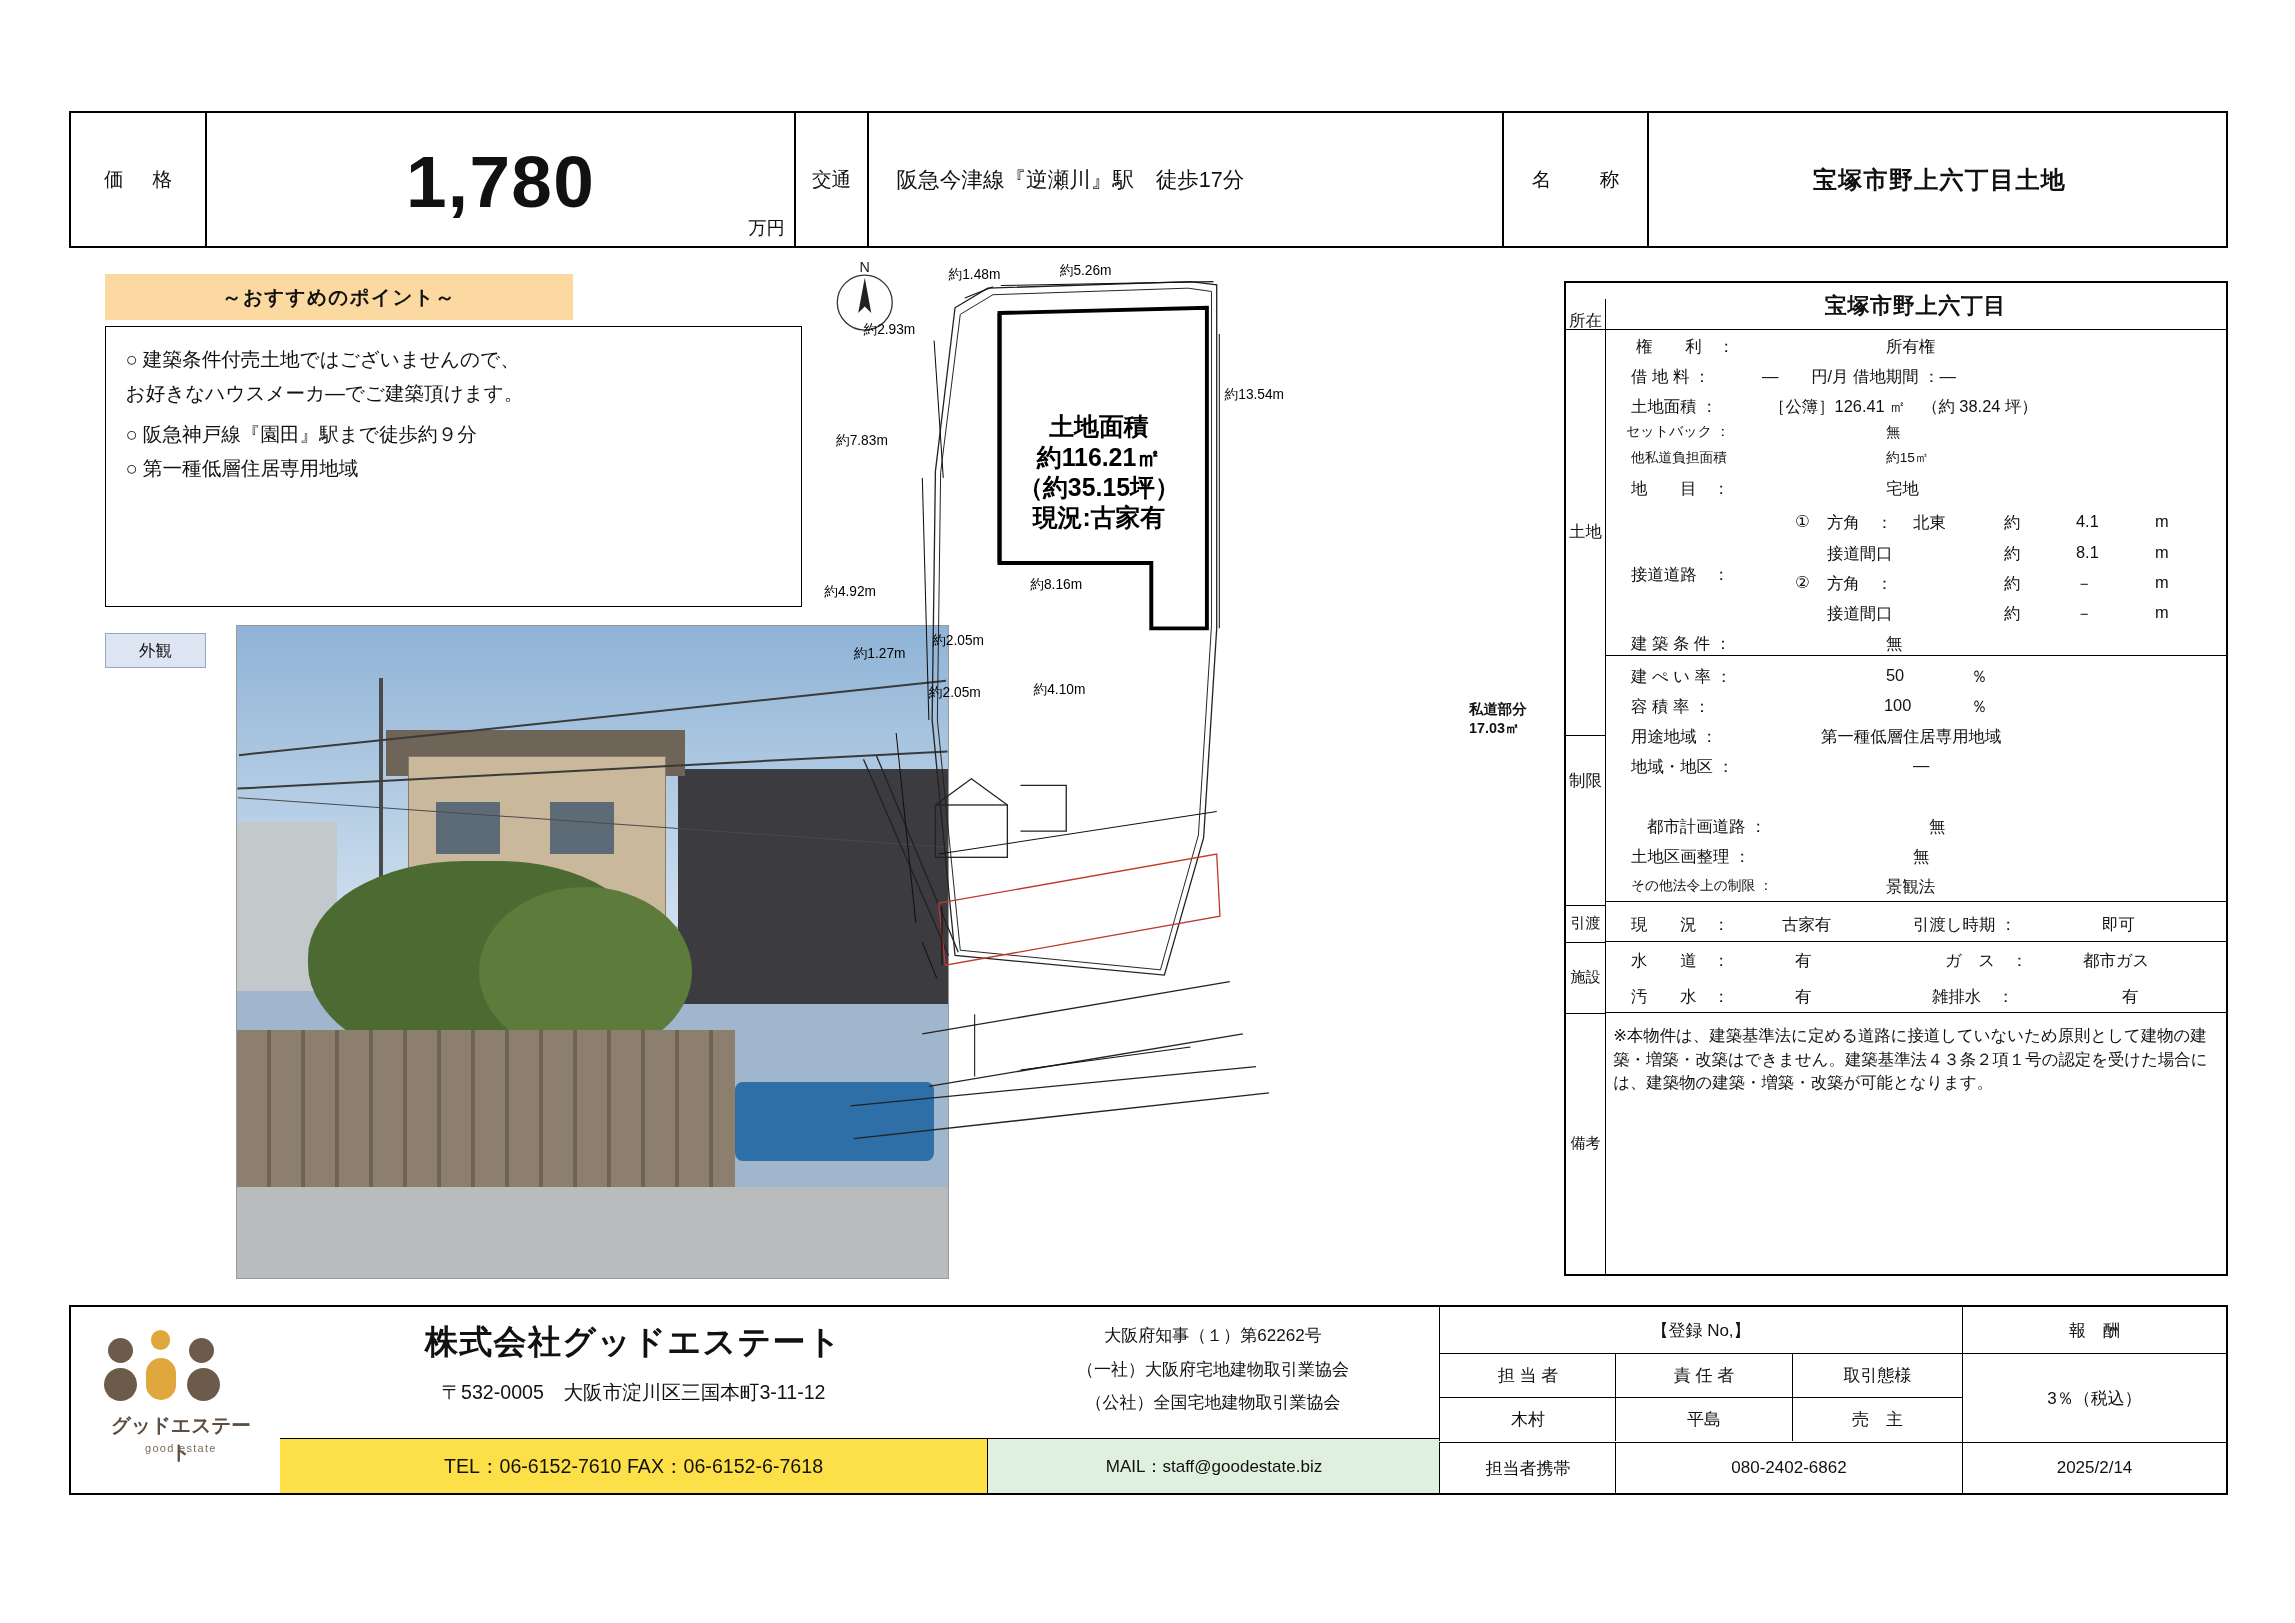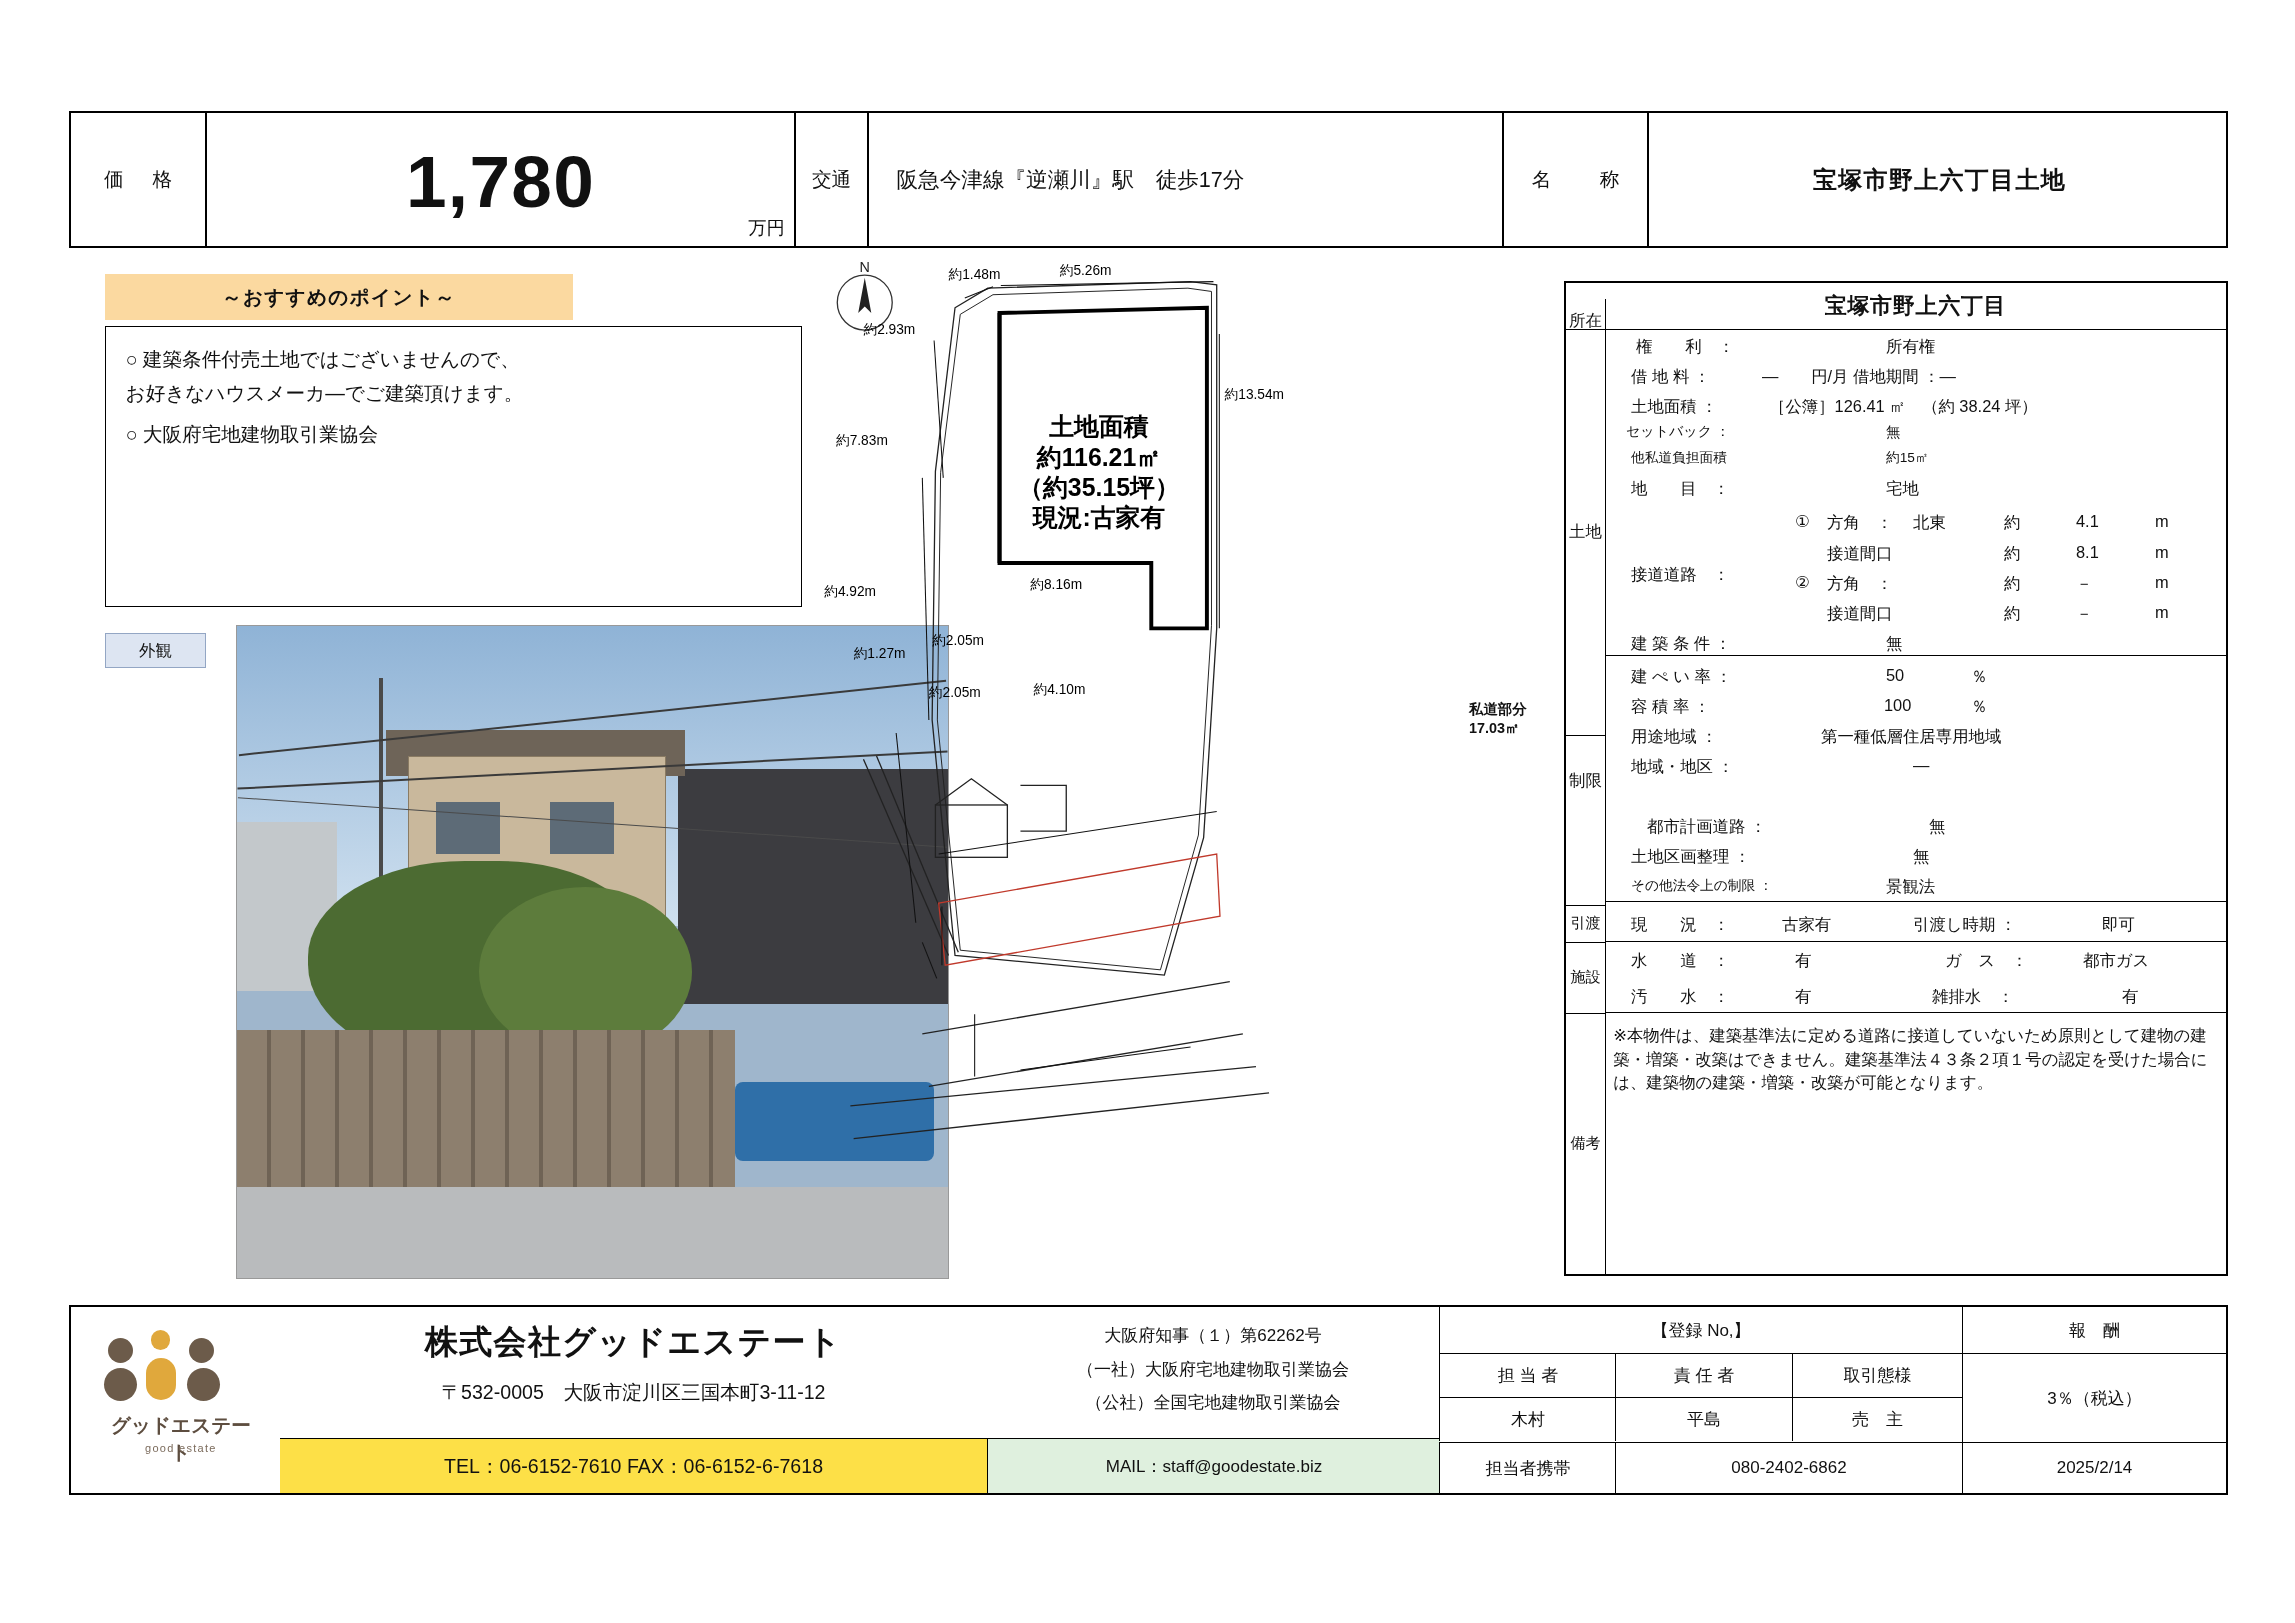--- a/index.html
+++ b/index.html
@@ -120,21 +120,22 @@
     <span>宝塚市野上六丁目土地</span>
   </div>
 </div>
 
 <div class="abs ctr" id="rec-title">
   <span>～おすすめのポイント～</span>
 </div>
 <div class="abs" id="rec-box">
   <div class="rec-line">○ 建築条件付売土地ではございませんので、</div>
   <div class="rec-sub">お好きなハウスメーカ―でご建築頂けます。</div>
-  <div class="rec-line">○ 大阪府宅地建物取引業協会</div>
+  <div class="rec-line">○ 阪急神戸線『園田』駅まで徒歩約９分</div>
+  <div class="rec-line">○ 第一種低層住居専用地域</div>
 </div>
 
 <div class="abs ctr" id="photo-tag">
   <span>外観</span>
 </div>
 <div class="abs" id="photo">
   <div class="ph-sky"></div>
   <div class="ph-left-bldg"></div>
   <div class="ph-right-bldg"></div>
   <div class="ph-house-roof"></div>

